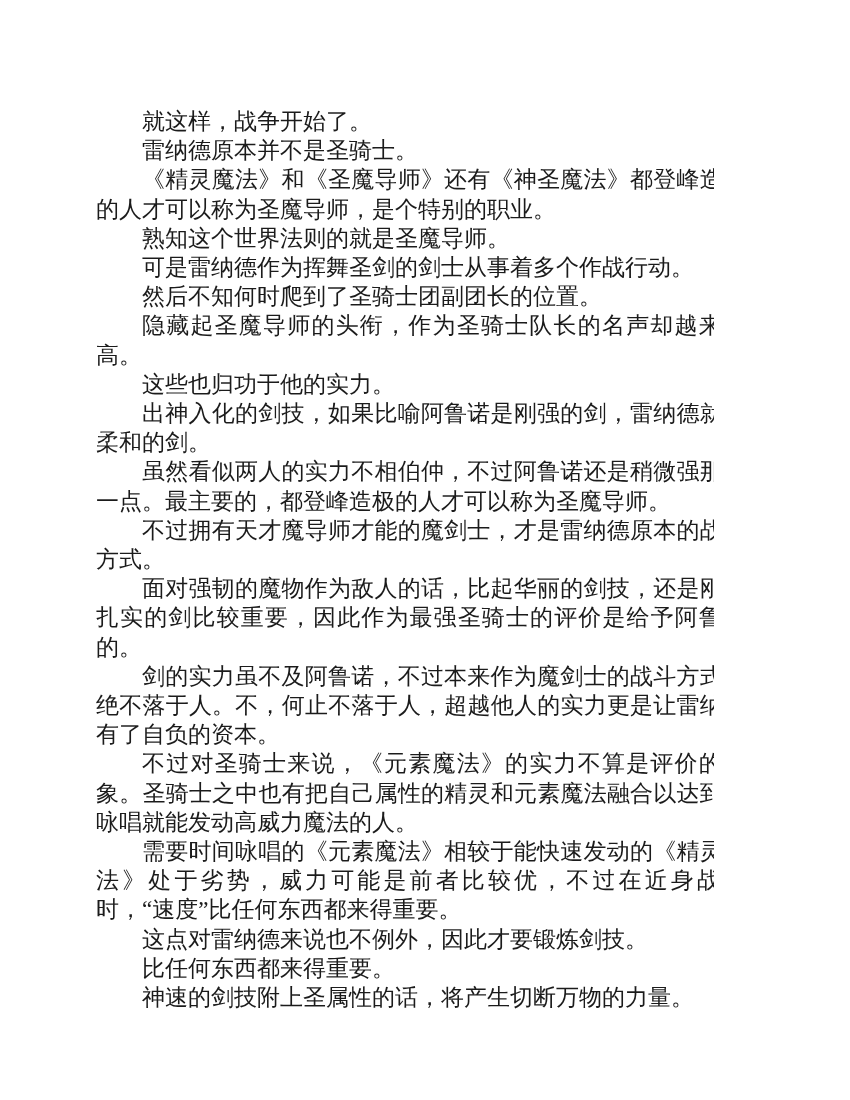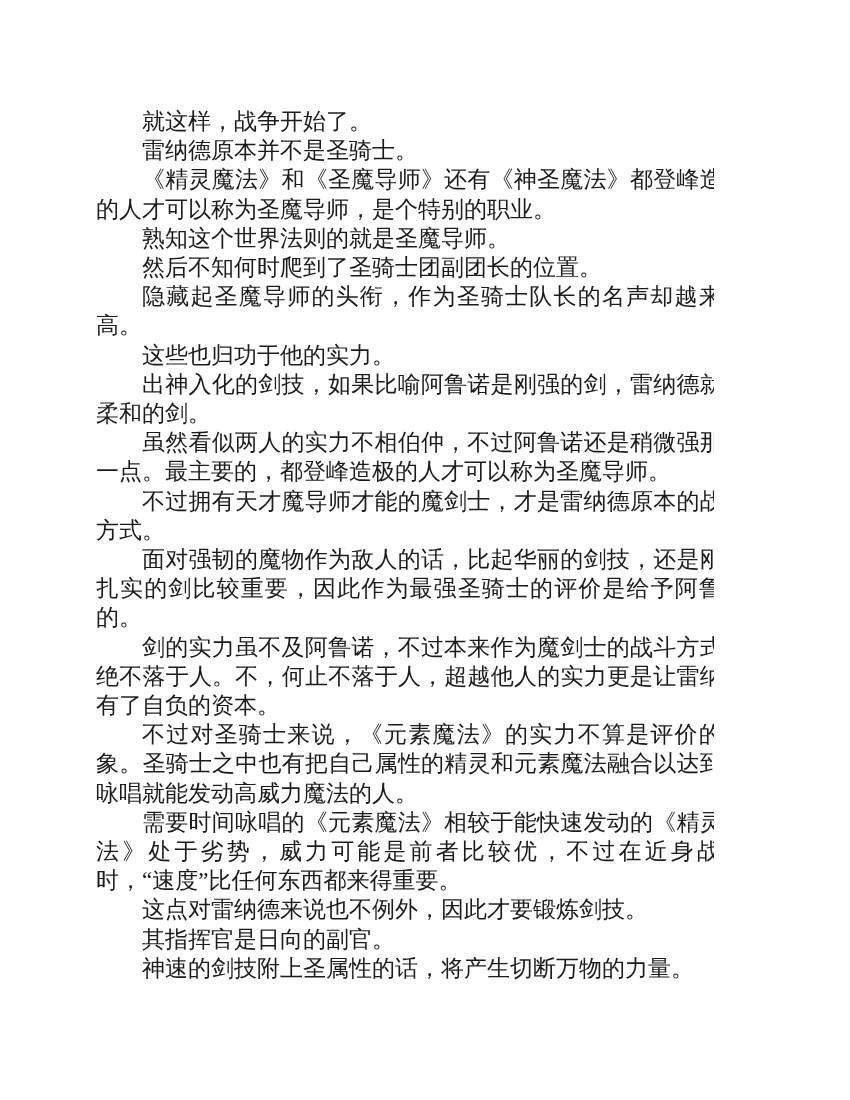--- a/index.html
+++ b/index.html
@@ -35,27 +35,28 @@
 </style>
 </head>
 <body>
 
 <div class="page">
   <div class="text-block">
     <p>就这样，战争开始了。</p>
     <p>雷纳德原本并不是圣骑士。</p>
     <p>《精灵魔法》和《圣魔导师》还有《神圣魔法》都登峰造极的人才可以称为圣魔导师，是个特别的职业。</p>
     <p>熟知这个世界法则的就是圣魔导师。</p>
+    <p>可是雷纳德作为挥舞圣剑的剑士从事着多个作战行动。</p>
     <p>然后不知何时爬到了圣骑士团副团长的位置。</p>
     <p>隐藏起圣魔导师的头衔，作为圣骑士队长的名声却越来越高。</p>
     <p>这些也归功于他的实力。</p>
     <p>出神入化的剑技，如果比喻阿鲁诺是刚强的剑，雷纳德就是柔和的剑。</p>
     <p>虽然看似两人的实力不相伯仲，不过阿鲁诺还是稍微强那么一点。最主要的，都登峰造极的人才可以称为圣魔导师。</p>
     <p>不过拥有天才魔导师才能的魔剑士，才是雷纳德原本的战斗方式。</p>
     <p>面对强韧的魔物作为敌人的话，比起华丽的剑技，还是刚健扎实的剑比较重要，因此作为最强圣骑士的评价是给予阿鲁诺的。</p>
     <p>剑的实力虽不及阿鲁诺，不过本来作为魔剑士的战斗方式则绝不落于人。不，何止不落于人，超越他人的实力更是让雷纳德有了自负的资本。</p>
     <p>不过对圣骑士来说，《元素魔法》的实力不算是评价的对象。圣骑士之中也有把自己属性的精灵和元素魔法融合以达到无咏唱就能发动高威力魔法的人。</p>
     <p>需要时间咏唱的《元素魔法》相较于能快速发动的《精灵魔法》处于劣势，威力可能是前者比较优，不过在近身战斗时，“速度”比任何东西都来得重要。</p>
     <p>这点对雷纳德来说也不例外，因此才要锻炼剑技。</p>
-    <p>其指挥官是日向的副官。</p>
+    <p>比任何东西都来得重要。</p>
     <p>神速的剑技附上圣属性的话，将产生切断万物的力量。</p>
   </div>
 </div>
 
 </body></html>

